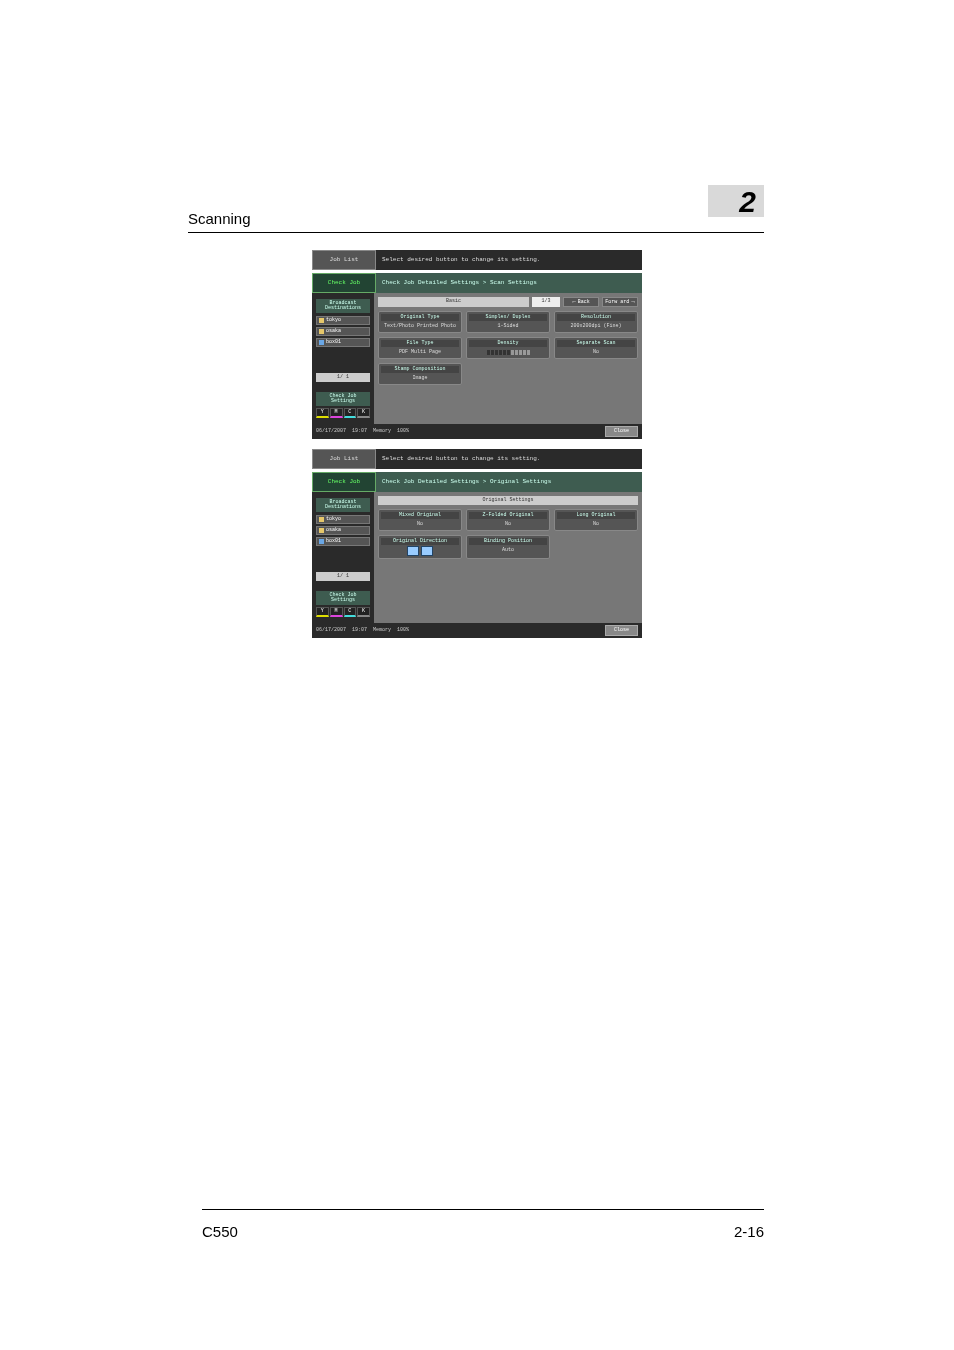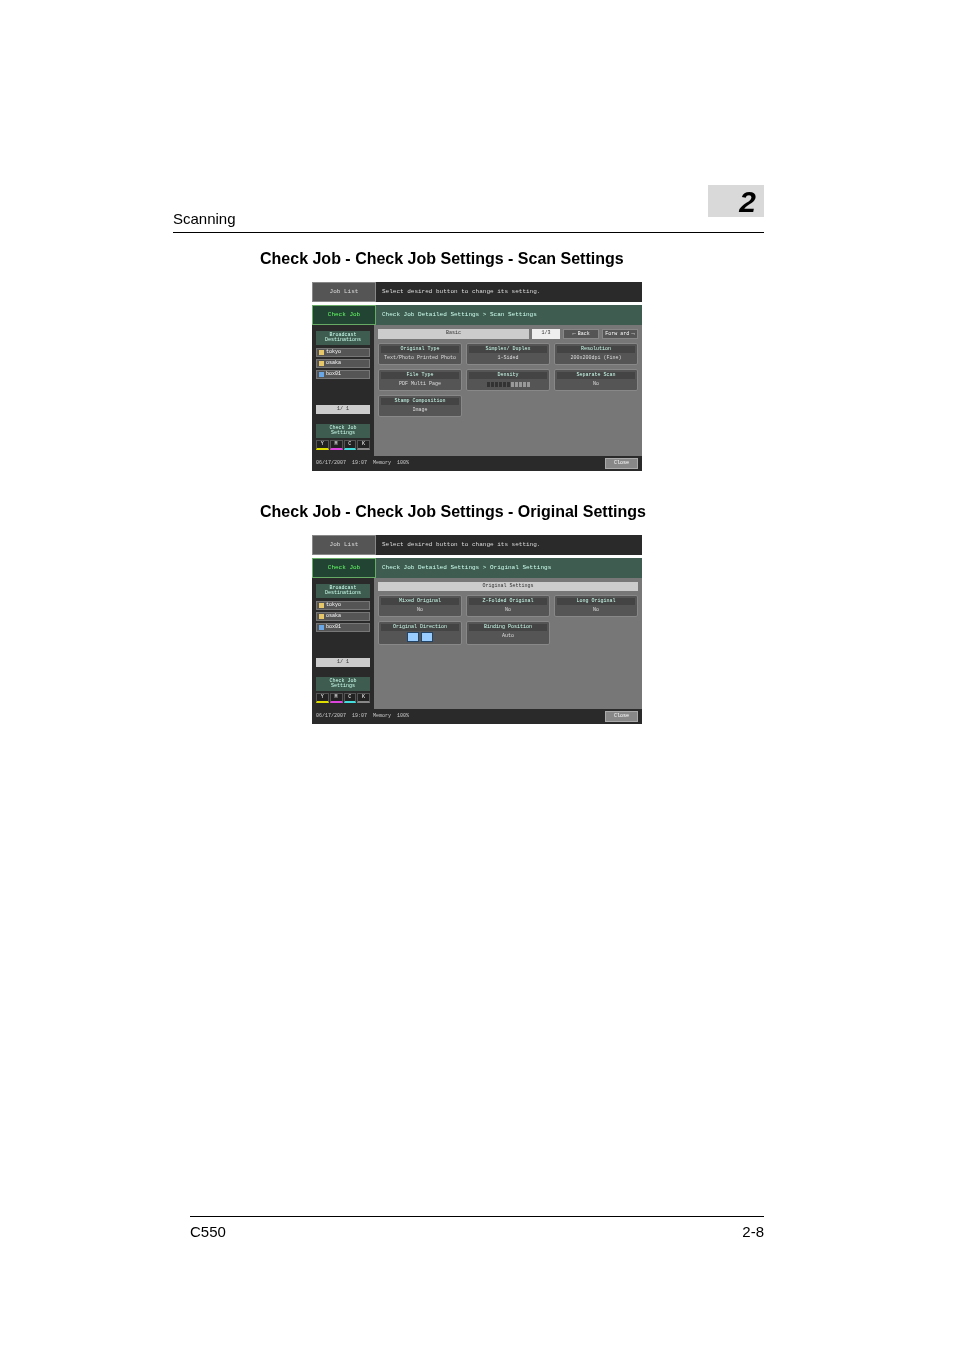--- a/index.html
+++ b/index.html
@@ -1,17 +1,17 @@
 <!DOCTYPE html>
 <html><head>
 <meta charset="utf-8">
 <style>
   html,body{margin:0;padding:0;background:#fff;font-family:Arial,Helvetica,sans-serif;color:#000}
   .page{width:954px;height:1350px;position:relative;box-sizing:border-box;padding:180px 190px 0 190px}
-  .running-hd{position:absolute;top:210px;left:173px;right:190px;border-bottom:1px solid #000;padding-bottom:4px}
+  .running-hd{position:absolute;top:210px;left:188px;right:190px;border-bottom:1px solid #000;padding-bottom:4px}
   .running-hd .hlabel{font-size:15px}
   .chapNum{position:absolute;top:185px;right:190px;width:56px;height:32px;background:#d9d9d9;text-align:right;padding-right:8px;box-sizing:border-box}
   .chapNum span{font-size:30px;font-weight:bold;font-style:italic}
   .body{margin-top:70px}
   h4.sect{font-size:16px;font-weight:bold;margin:32px 0 14px 70px}
   p.para{font-size:15px;line-height:1.45;margin:0 0 14px 70px}
   
   .shot{width:330px;margin:10px auto 0 auto;font-family:"Courier New",monospace;font-size:6px;color:#fff;line-height:1}
   .shot .top{display:flex;height:20px}
   .tab{width:62px;background:#555;border:1px solid #888;display:flex;align-items:center;justify-content:center;color:#ddd}
@@ -41,34 +41,33 @@
   .tile .v{color:#ddd;font-size:5px;min-height:8px;display:flex;align-items:center;justify-content:center}
   .tile.single{grid-column:span 1}
   .foot{display:flex;align-items:center;background:#2a2a2a;padding:2px 4px;gap:6px}
   .foot .dt{font-size:5px;color:#ccc}
   .foot .close{margin-left:auto;background:#888;border:1px solid #aaa;color:#fff;padding:2px 8px;font-size:5px}
   .main .hdrcenter{background:#ccc;color:#333;text-align:center;padding:2px;font-size:5px;margin-bottom:4px}
   .dens{display:flex;gap:1px;justify-content:center}
   .dens i{width:3px;height:5px;background:#333;display:inline-block}
   .dens i.off{background:#999}
   .arrow{font-size:6px}
-  .ftr{position:absolute;left:190px;right:190px;bottom:110px;border-top:1px solid #000;padding-top:6px;display:flex;justify-content:space-between;font-size:15px}
+  .ftr{position:absolute;left:202px;right:190px;bottom:110px;border-top:1px solid #000;padding-top:13px;display:flex;justify-content:space-between;font-size:15px}
 </style>
 </head>
 <body>
 
 <div class="page">
 
   <div class="chapNum"><span>2</span></div>
   <div class="running-hd">
     <span class="hlabel">Scanning</span>
   </div>
 
   <div class="body">
-    <h4 class="sect">Check Job - Check Job Settings - Scan Settings</h4>
 
     <div class="shot">
       <div class="top">
         <div class="tab">
             <span>Job List</span>
           </div>
         <div class="instr">
             <span>Select desired button to change its setting.</span>
           </div>
       </div>
@@ -165,21 +164,20 @@
       </div>
       <div class="foot">
         <span class="dt">06/17/2007</span>
         <span class="dt">19:07</span>
         <span class="dt">Memory</span>
         <span class="dt">100%</span>
         <div class="close">Close</div>
       </div>
     </div>
 
-    <h4 class="sect">Check Job - Check Job Settings - Original Settings</h4>
 
     <div class="shot">
       <div class="top">
         <div class="tab">
             <span>Job List</span>
           </div>
         <div class="instr">
             <span>Select desired button to change its setting.</span>
           </div>
       </div>
@@ -252,15 +250,15 @@
         <span class="dt">Memory</span>
         <span class="dt">100%</span>
         <div class="close">Close</div>
       </div>
     </div>
 
   </div>
 
   <div class="ftr">
     <span>C550</span>
-    <span>2-8</span>
+    <span>2-16</span>
   </div>
 </div>
 
 </body></html>

